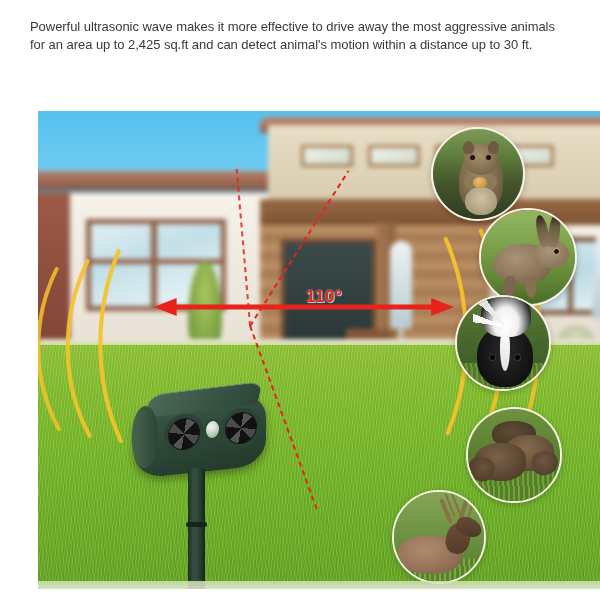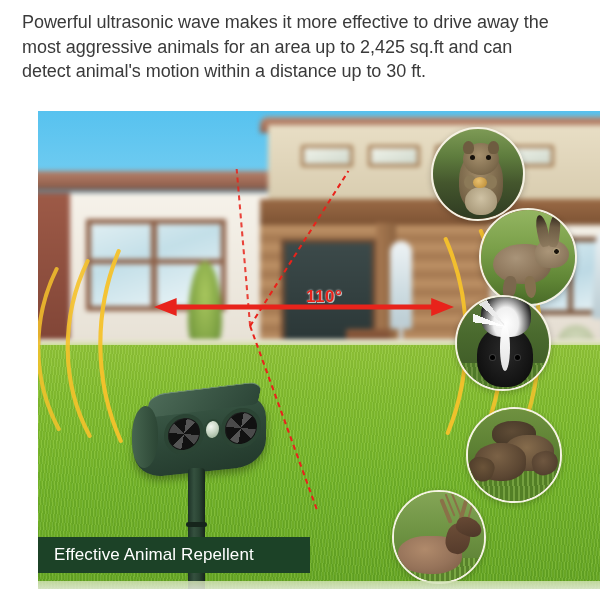--- a/index.html
+++ b/index.html
@@ -24,24 +24,24 @@
   }
   .headline {
     font-size: 19.5px;
     font-weight: bold;
     color: #2b4038;
     letter-spacing: 0.1px;
     margin: 0 0 6px 0;
     line-height: 1.15;
   }
   .body-copy {
-    font-size: 18px;
+    font-size: 13px;
     color: #3a3a3a;
     line-height: 1.37;
-    margin: 0;
+    margin: 8px;
     width: 540px;
     letter-spacing: -0.05px;
   }
 
   
   .photo-panel {
     position: absolute;
     left: 12px;
     top: 111px;
     width: 596px;
@@ -697,18 +697,15 @@
     <div class="c-inner">
       <div class="ek-grass"></div>
       <div class="ek-body"></div>
       <div class="ek-neck"></div>
       <div class="ek-antler-l"></div>
       <div class="ek-antler-r"></div>
       <div class="ek-head"></div>
     </div>
   </div>
 
-  <div class="banner">
-    <span class="banner-text">Effective Animal Repellent</span>
-  </div>
 
   <div class="lawn-bottom-strip"></div>
 </div>
 
 </body></html>

